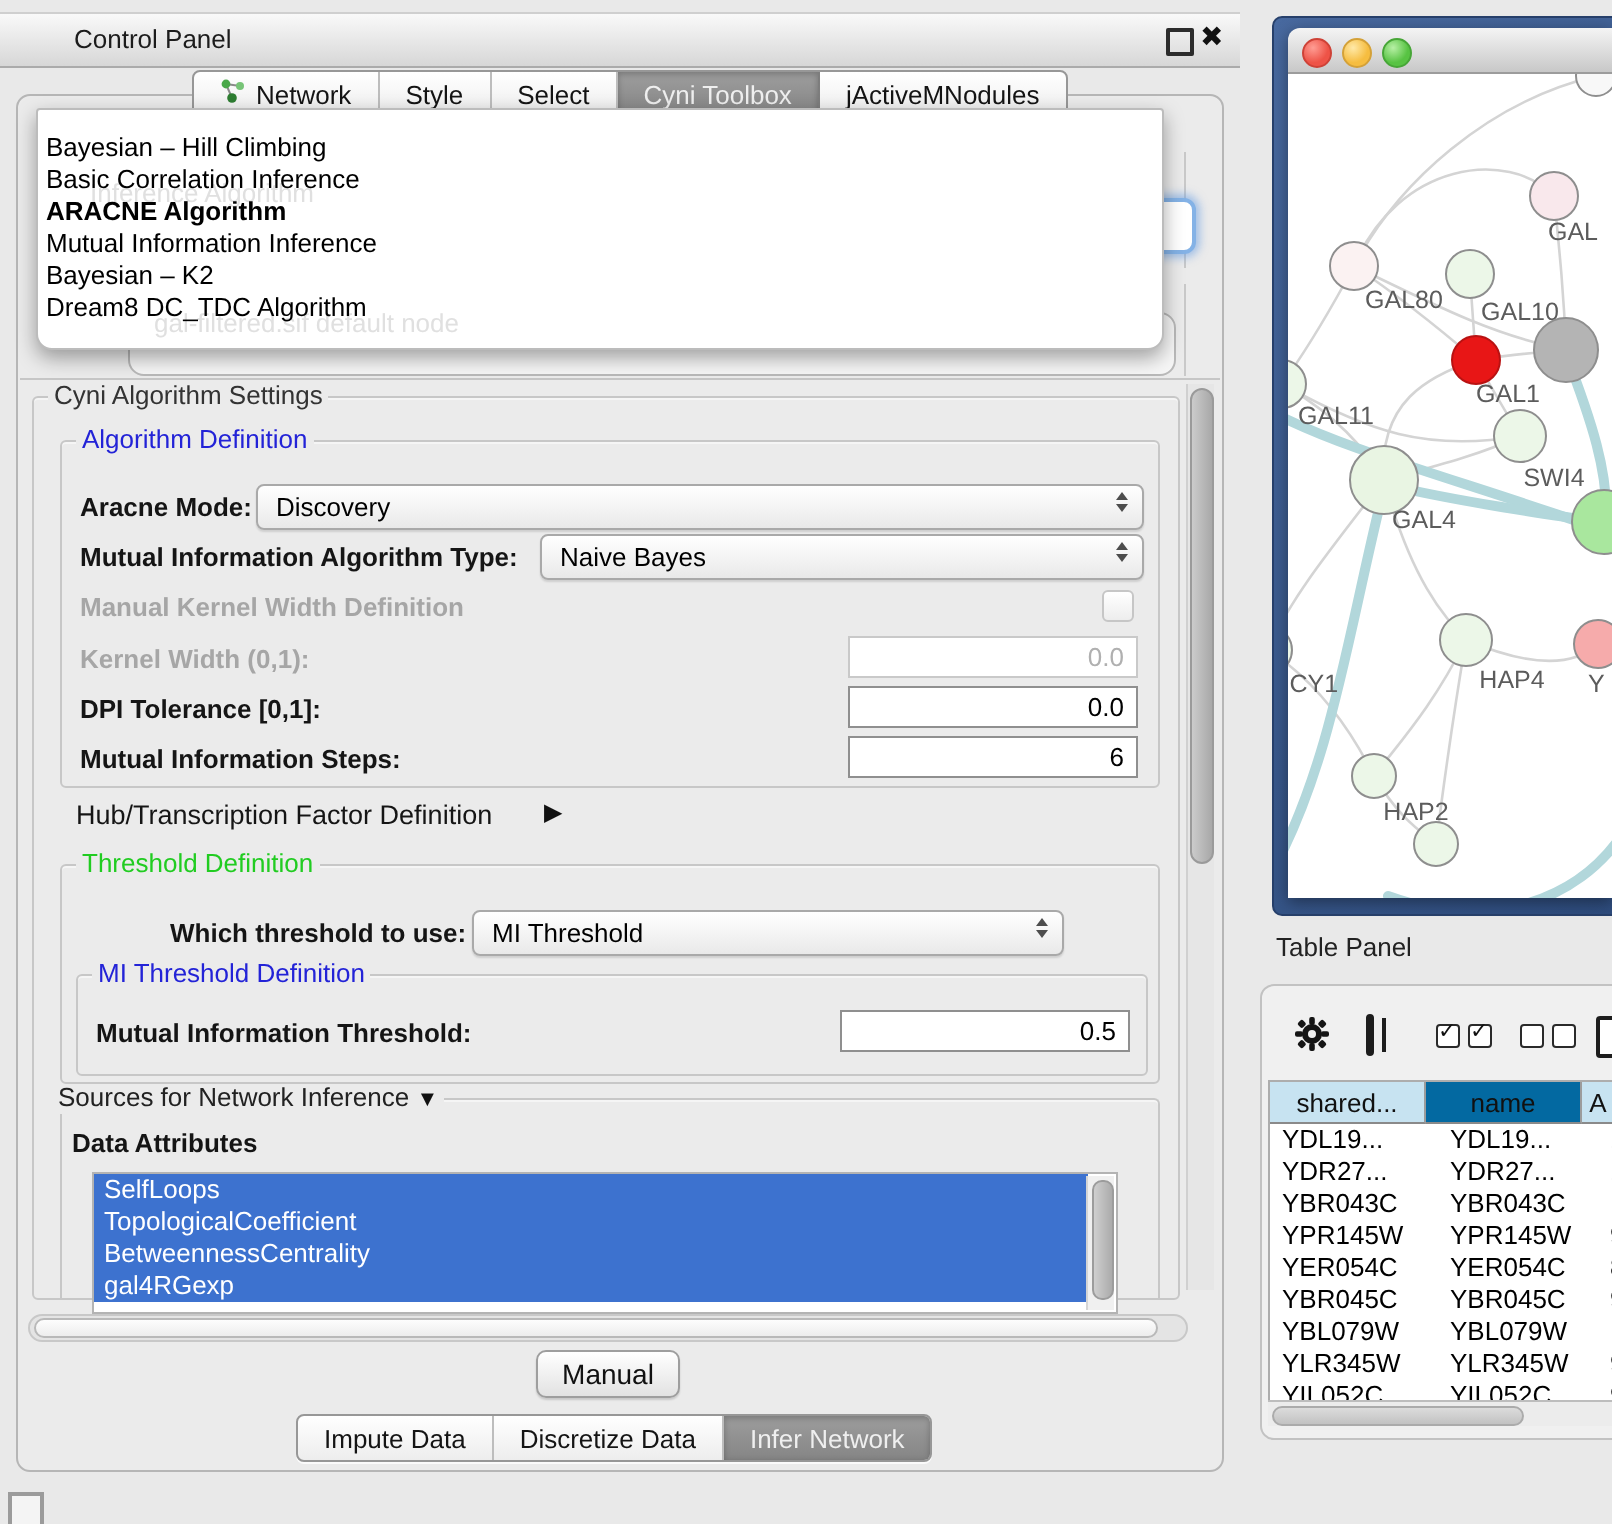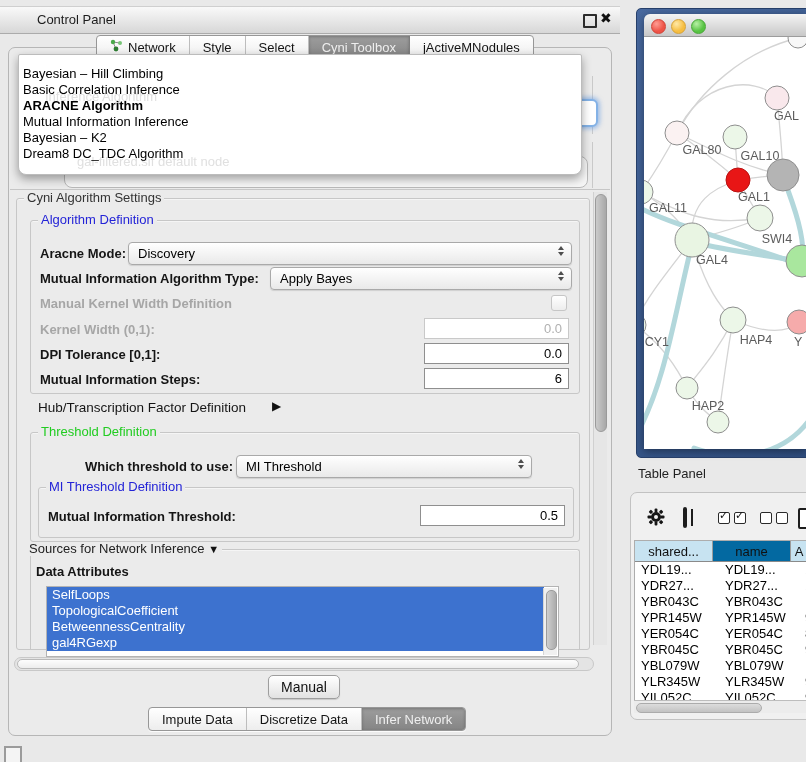--- a/index.html
+++ b/index.html
@@ -194,21 +194,21 @@
 <div class="combo" style="left:128px;top:242px;width:433px;">
   <span>Discovery</span>
   <span class="spin">
       <span class="up"></span>
       <span class="dn"></span>
     </span>
 </div>
 
 <div class="blabel" style="left:40px;top:271px;">Mutual Information Algorithm Type:</div>
 <div class="combo" style="left:270px;top:267px;width:291px;">
-  <span>Apply Bayes</span>
+  <span>Naive Bayes</span>
   <span class="spin">
       <span class="up"></span>
       <span class="dn"></span>
     </span>
 </div>
 
 <div class="glabel" style="left:40px;top:296px;">Manual Kernel Width Definition</div>
 <div class="checkbox" style="left:551px;top:295px;"></div>
 
 <div class="glabel" style="left:40px;top:322px;">Kernel Width (0,1):</div>

